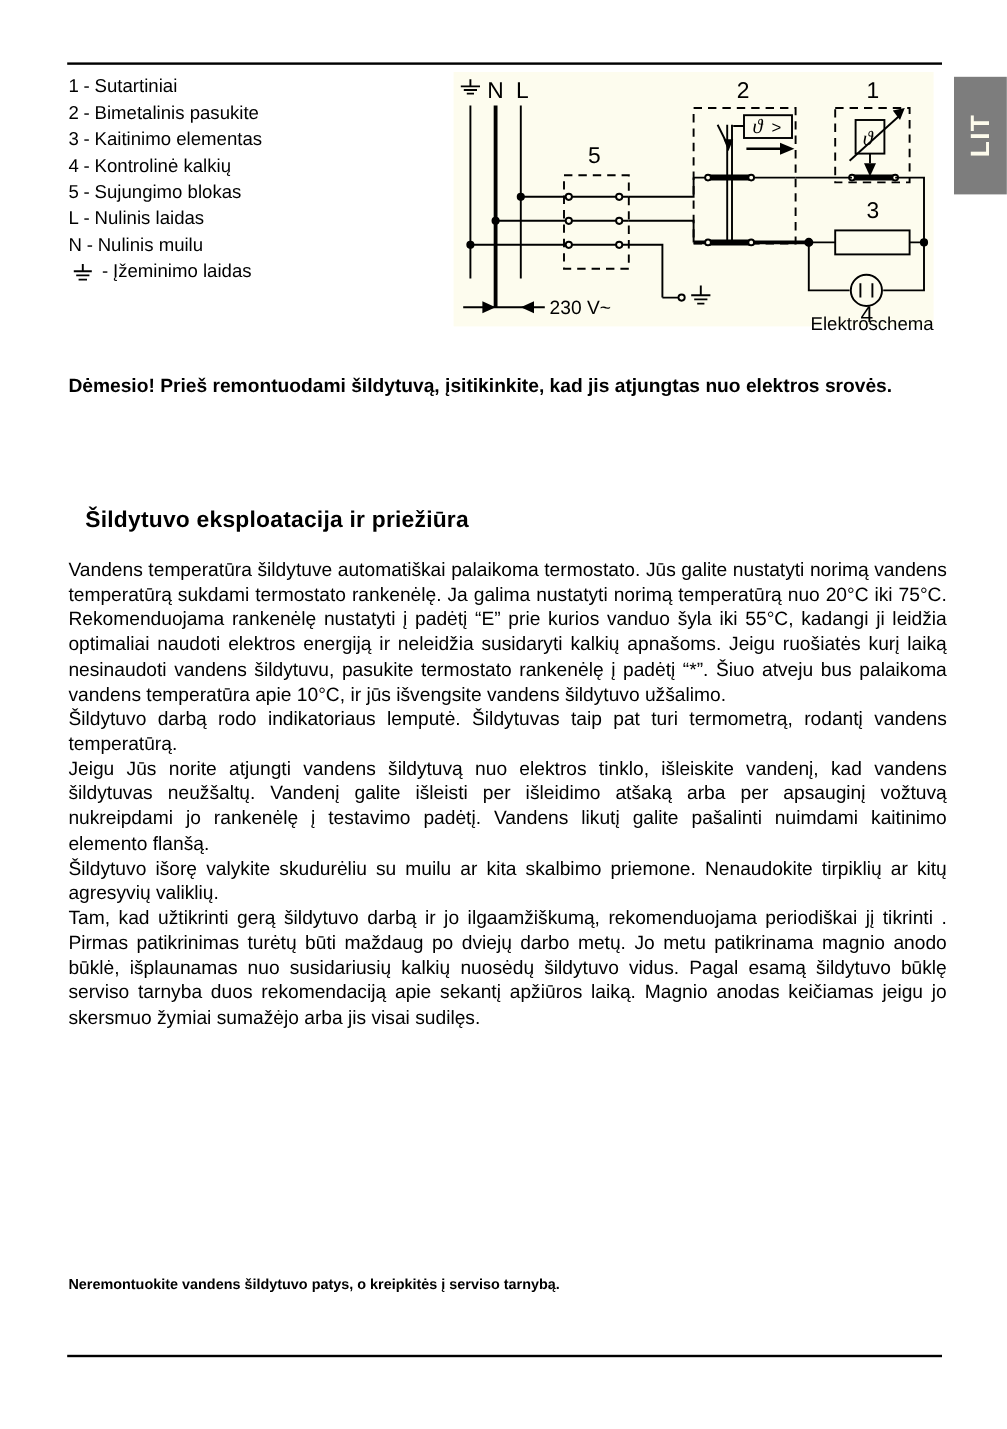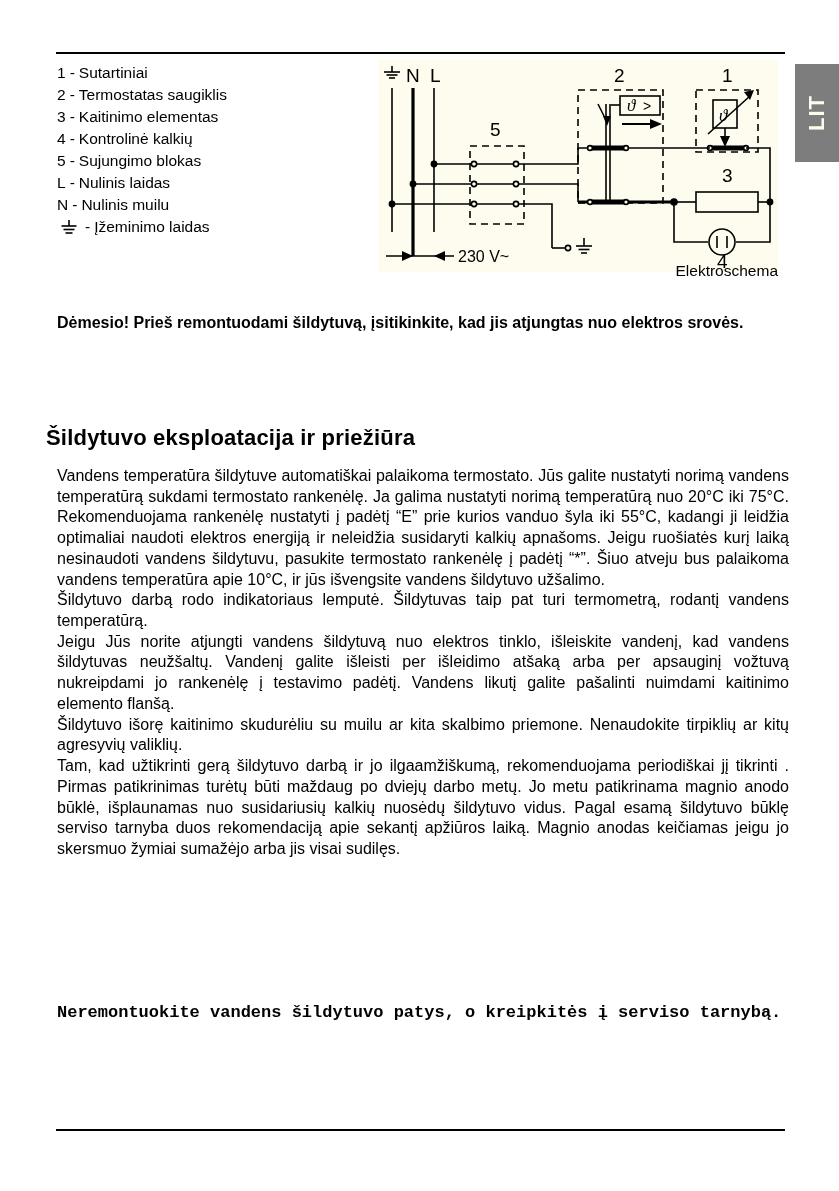--- a/index.html
+++ b/index.html
@@ -125,24 +125,24 @@
     width: 730px;
     font-size: 16px;
     font-weight: bold;
     line-height: 1.28;
     text-align: justify;
     text-align-last: left;
   }
 
   .section-title {
     position: absolute;
-    left: 46px;
+    left: 71px;
     top: 407px;
     width: 730px;
-    font-size: 22px;
+    font-size: 19px;
     font-weight: bold;
     letter-spacing: 0.2px;
   }
 
   .body-copy {
     position: absolute;
     left: 57px;
     top: 466px;
     width: 732px;
     font-size: 16px;
@@ -151,26 +151,25 @@
   .body-copy p {
     margin: 0;
     text-align: justify;
     text-align-last: left;
     text-justify: inter-word;
   }
 
   .closing {
     position: absolute;
     left: 57px;
-    top: 1002px;
+    top: 1063px;
     width: 730px;
-    font-size: 17px;
+    font-size: 12px;
     font-weight: bold;
     line-height: 1.28;
-    font-family: Liberation Mono, monospace;
   }
 </style>
 </head>
 <body>
 
 <div class="page">
 
   <div class="rule rule-top"></div>
   <div class="rule rule-bottom"></div>
 
@@ -181,21 +180,21 @@
   <div class="legend">
     <ul class="legend-list">
       <li>
         <span class="legend-key">1</span>
         <span class="legend-dash">-</span>
         <span>Sutartiniai</span>
       </li>
       <li>
         <span class="legend-key">2</span>
         <span class="legend-dash">-</span>
-        <span>Termostatas saugiklis</span>
+        <span>Bimetalinis pasukite</span>
       </li>
       <li>
         <span class="legend-key">3</span>
         <span class="legend-dash">-</span>
         <span>Kaitinimo elementas</span>
       </li>
       <li>
         <span class="legend-key">4</span>
         <span class="legend-dash">-</span>
         <span>Kontrolinė kalkių</span>
@@ -361,19 +360,19 @@
   <div class="schem-caption">Elektroschema</div>
 
   <div class="warn">Dėmesio! Prieš remontuodami šildytuvą, įsitikinkite, kad jis atjungtas nuo elektros srovės.</div>
 
   <h2 class="section-title">Šildytuvo eksploatacija ir priežiūra</h2>
 
   <div class="body-copy">
     <p>Vandens temperatūra šildytuve automatiškai palaikoma termostato. Jūs galite nustatyti norimą vandens temperatūrą sukdami termostato rankenėlę. Ja galima nustatyti norimą temperatūrą nuo 20°C iki 75°C. Rekomenduojama rankenėlę nustatyti į padėtį “E” prie kurios vanduo šyla iki 55°C, kadangi ji leidžia optimaliai naudoti elektros energiją ir neleidžia susidaryti kalkių apnašoms. Jeigu ruošiatės kurį laiką nesinaudoti vandens šildytuvu, pasukite termostato rankenėlę į padėtį “*”. Šiuo atveju bus palaikoma vandens temperatūra apie 10°C, ir jūs išvengsite vandens šildytuvo užšalimo.</p>
     <p>Šildytuvo darbą rodo indikatoriaus lemputė. Šildytuvas taip pat turi termometrą, rodantį vandens temperatūrą.</p>
     <p>Jeigu Jūs norite atjungti vandens šildytuvą nuo elektros tinklo, išleiskite vandenį, kad vandens šildytuvas neužšaltų. Vandenį galite išleisti per išleidimo atšaką arba per apsauginį vožtuvą nukreipdami jo rankenėlę į testavimo padėtį. Vandens likutį galite pašalinti nuimdami kaitinimo elemento flanšą.</p>
-    <p>Šildytuvo išorę kaitinimo skudurėliu su muilu ar kita skalbimo priemone. Nenaudokite tirpiklių ar kitų agresyvių valiklių.</p>
+    <p>Šildytuvo išorę valykite skudurėliu su muilu ar kita skalbimo priemone. Nenaudokite tirpiklių ar kitų agresyvių valiklių.</p>
     <p>Tam, kad užtikrinti gerą šildytuvo darbą ir jo ilgaamžiškumą, rekomenduojama periodiškai jį tikrinti . Pirmas patikrinimas turėtų būti maždaug po dviejų darbo metų. Jo metu patikrinama magnio anodo būklė, išplaunamas nuo susidariusių kalkių nuosėdų šildytuvo vidus. Pagal esamą šildytuvo būklę serviso tarnyba duos rekomendaciją apie sekantį apžiūros laiką. Magnio anodas keičiamas jeigu jo skersmuo žymiai sumažėjo arba jis visai sudilęs.</p>
   </div>
 
   <div class="closing">Neremontuokite vandens šildytuvo patys, o kreipkitės į serviso tarnybą.</div>
 
 </div>
 
 </body></html>

